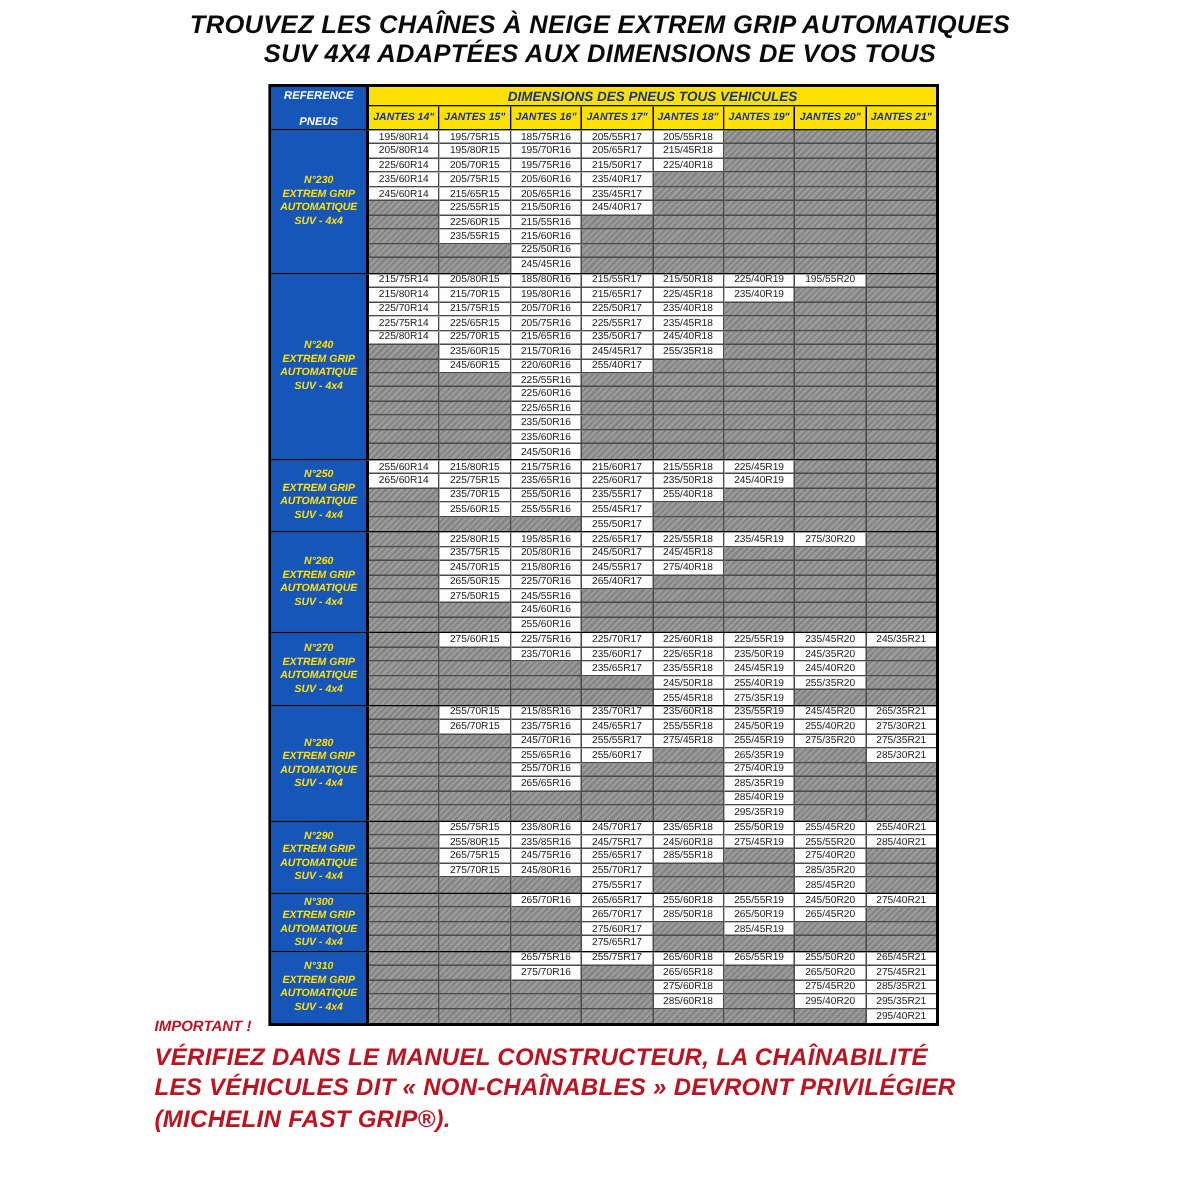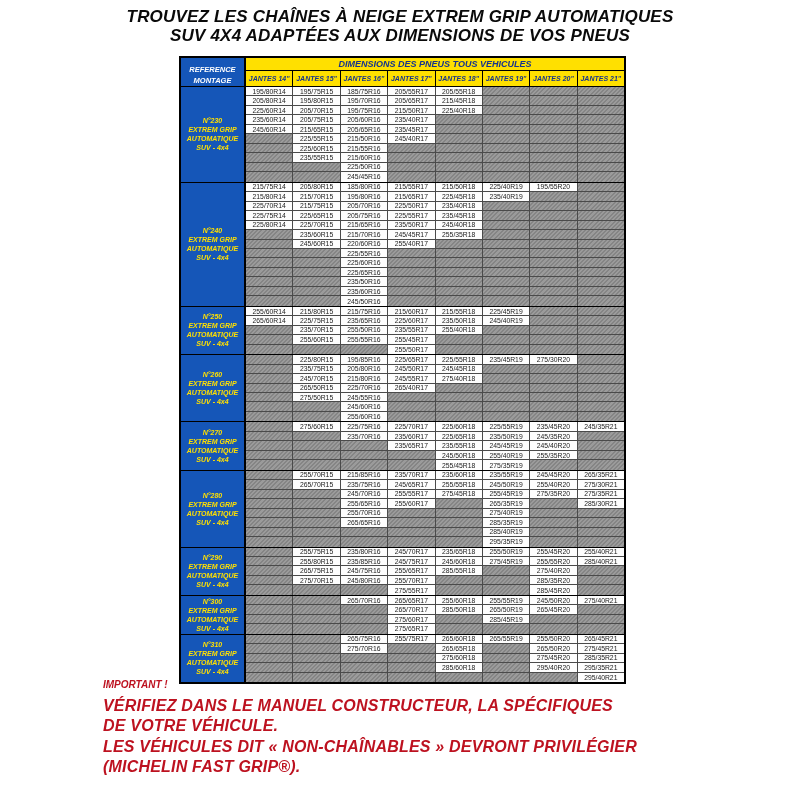--- a/index.html
+++ b/index.html
@@ -10,21 +10,21 @@
   
   .title-block { position:absolute; top:7px; left:0; width:800px; text-align:center; }
   .title-line { font-size:17px; font-weight:bold; font-style:italic; color:#0a0a0a;
                 letter-spacing:.2px; line-height:19px; }
 
   
   .chain-table { position:absolute; left:179px; top:56px; width:447px;
                  border:2px solid #000; background:#8f8f8f; }
   .header-row { display:flex; }
   .ref-cell { width:65px; flex:0 0 65px; background:var(--blue); border-right:2px solid #000;
-              display:flex; flex-direction:column; justify-content:flex-end; align-items:center; }
+              display:flex; flex-direction:column; justify-content:space-between; align-items:center; }
   .ref-line { color:#fff; font-size:7.5px; font-weight:bold; font-style:italic; line-height:11px; }
   .head-right { flex:1; display:flex; flex-direction:column; }
   .dims-band { height:13px; background:var(--yellow); border-bottom:1px solid #000;
                display:flex; align-items:center; justify-content:center;
                font-size:9px; font-weight:bold; font-style:italic; color:var(--navy); }
   .cols-row { display:flex; height:15px; }
   .col-head { flex:1 1 0; background:var(--yellow); border-right:1px solid #000;
               display:flex; align-items:center; justify-content:center;
               font-size:7px; font-weight:bold; font-style:italic; color:var(--navy); }
   .col-head:last-child { border-right:none; }
@@ -51,28 +51,28 @@
   .notes-line { color:var(--red); font-size:16px; font-weight:bold; font-style:italic;
                 line-height:20.5px; letter-spacing:.2px; white-space:nowrap; }
 </style>
 </head>
 <body>
 
 <div class="page">
 
   <div class="title-block">
     <div class="title-line">TROUVEZ LES CHAÎNES À NEIGE EXTREM GRIP AUTOMATIQUES</div>
-    <div class="title-line">SUV 4X4 ADAPTÉES AUX DIMENSIONS DE VOS PNEUS</div>
+    <div class="title-line">SUV 4X4 ADAPTÉES AUX DIMENSIONS DE VOS TOUS</div>
   </div>
 
   <div class="chain-table">
     <div class="header-row">
       <div class="ref-cell">
         <div class="ref-line">REFERENCE</div>
-        <div class="ref-line">MONTAGE</div>
+        <div class="ref-line">PNEUS</div>
       </div>
       <div class="head-right">
         <div class="dims-band">DIMENSIONS DES PNEUS TOUS VEHICULES</div>
         <div class="cols-row">
             <div class="col-head">JANTES 14"</div>
             <div class="col-head">JANTES 15"</div>
             <div class="col-head">JANTES 16"</div>
             <div class="col-head">JANTES 17"</div>
             <div class="col-head">JANTES 18"</div>
             <div class="col-head">JANTES 19"</div>
@@ -791,20 +791,19 @@
               <div class="cell filled">295/40R21</div>
             </div>
           </div>
         </div>
       </div>
   </div>
 
   <div class="notes">
     <div class="notes-heading">IMPORTANT !</div>
     <div>
-        <div class="notes-line">VÉRIFIEZ DANS LE MANUEL CONSTRUCTEUR, LA SPÉCIFIQUES</div>
-        <div class="notes-line">DE VOTRE VÉHICULE.</div>
+        <div class="notes-line">VÉRIFIEZ DANS LE MANUEL CONSTRUCTEUR, LA CHAÎNABILITÉ</div>
         <div class="notes-line">LES VÉHICULES DIT « NON-CHAÎNABLES » DEVRONT PRIVILÉGIER</div>
         <div class="notes-line">(MICHELIN FAST GRIP®).</div>
       </div>
   </div>
 
 </div>
 
 </body></html>

